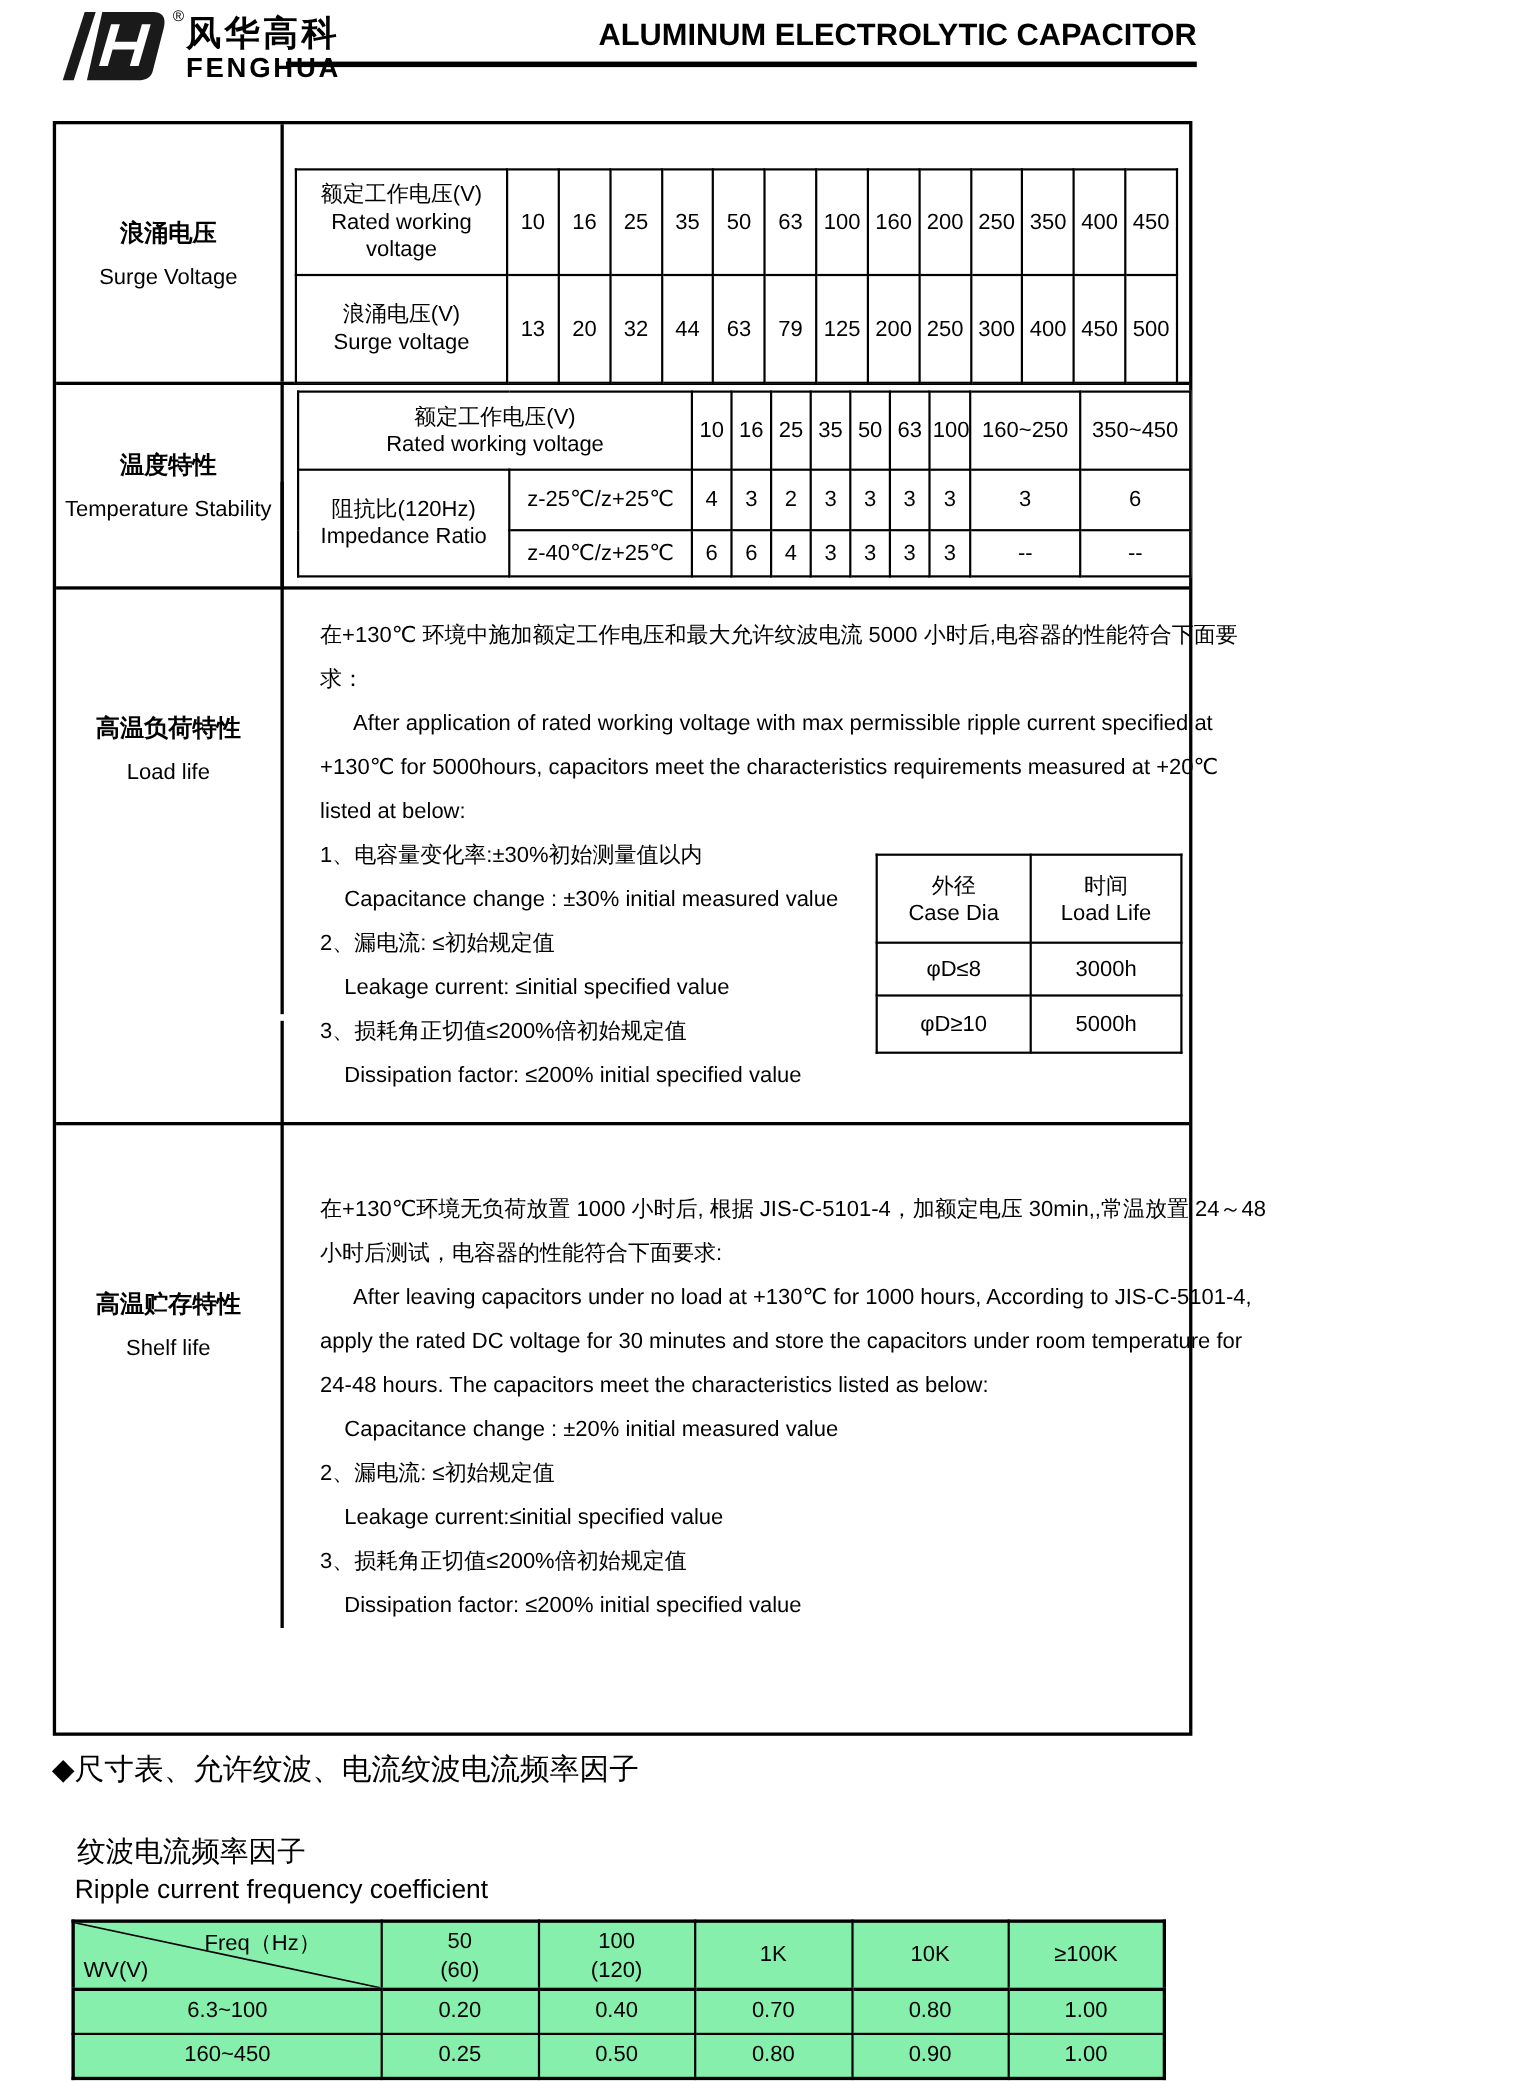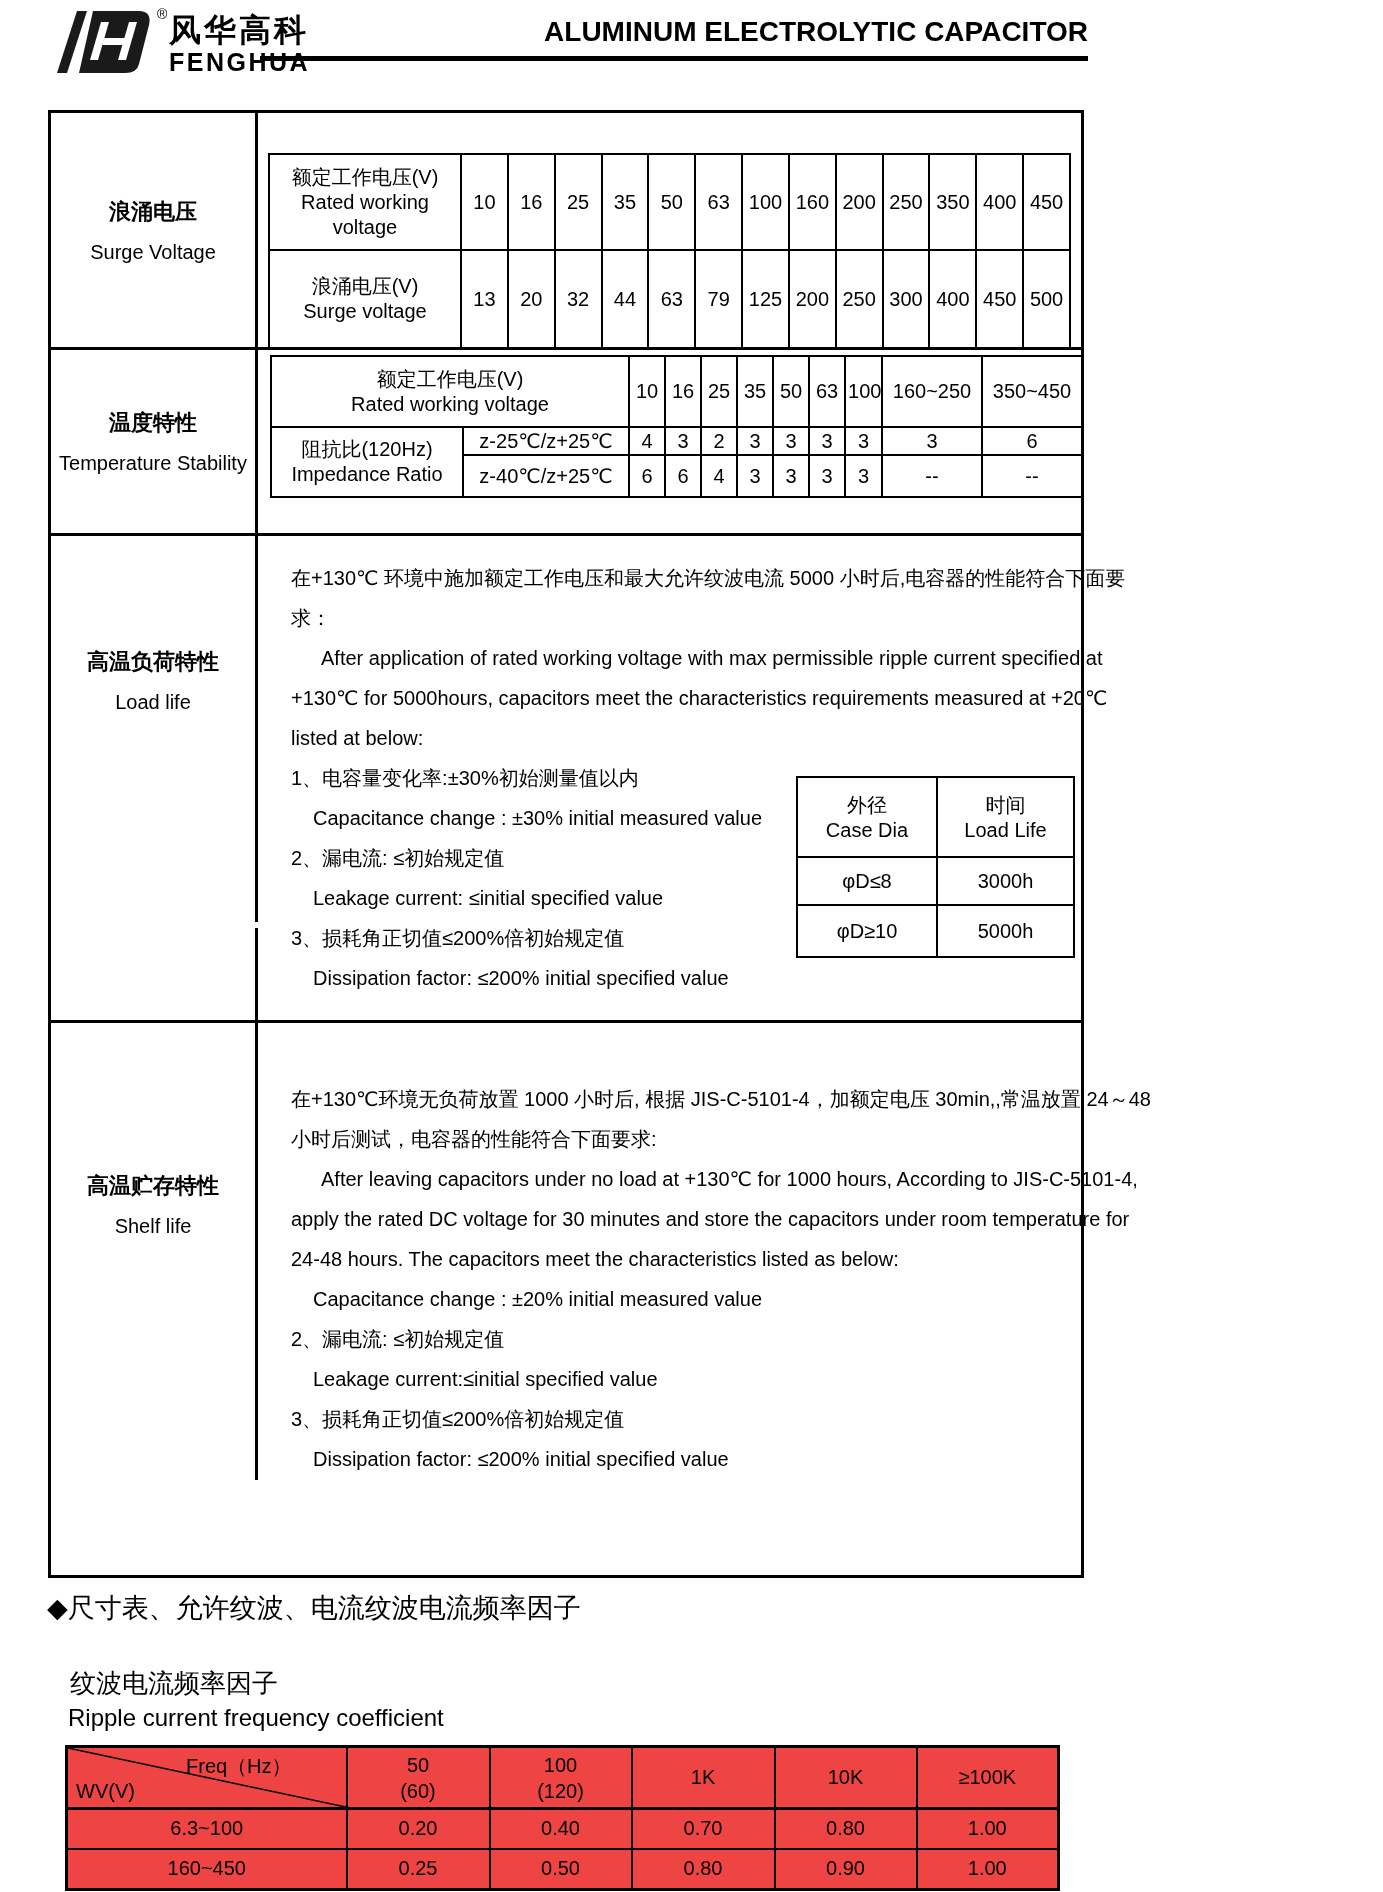--- a/index.html
+++ b/index.html
@@ -38,21 +38,21 @@
 
   .mini-table { right:6px;margin-top:20px; }
   .mini-table td { font-size:18px; }
 
   
   .sec-heading-cn { position:absolute; left:47px; top:1590px; font-size:27px; }
   .sec-heading-en { position:absolute; left:67px; top:1628px; font-size:24px; }
   .sec-sub-cn     { position:absolute; left:70px; top:1666px; font-size:26px; }
   .sec-sub-en     { position:absolute; left:68px; top:1704px; font-size:24px; }
 
-  .freq-table { position:absolute; left:65px; top:1745px; width:992px; border-collapse:collapse; table-layout:fixed; background:#ef4444; }
+  .freq-table { position:absolute; left:65px; top:1745px; width:992px; border-collapse:collapse; table-layout:fixed; background:#86efac; }
   .freq-table td { border:2px solid #000; text-align:center; vertical-align:middle; font-size:20px; }
   .freq-table { border:3px solid #000; }
   .freq-table tr.fhead td { border-bottom:3px solid #000; }
   .fh-line { line-height:26px; }
   .diag-cell { position:relative; padding:0; }
   .diag-svg { position:absolute; left:0; top:0; width:100%; height:100%; }
   .diag-top { position:absolute; top:5px; left:118px; font-size:20px; }
   .diag-bottom { position:absolute; bottom:4px; left:8px; font-size:20px; }
 </style>
 </head>
@@ -175,21 +175,21 @@
             <td>10</td>
             <td>16</td>
             <td>25</td>
             <td>35</td>
             <td>50</td>
             <td>63</td>
             <td>100</td>
             <td>160~250</td>
             <td>350~450</td>
           </tr>
-          <tr style="height:28px">
+          <tr style="height:55px">
             <td rowspan="2" class="hdr2">
               <div>阻抗比(120Hz)</div>
               <div>Impedance Ratio</div>
             </td>
             <td class="hdr2">z-25℃/z+25℃</td>
             <td>4</td>
             <td>3</td>
             <td>2</td>
             <td>3</td>
             <td>3</td>

